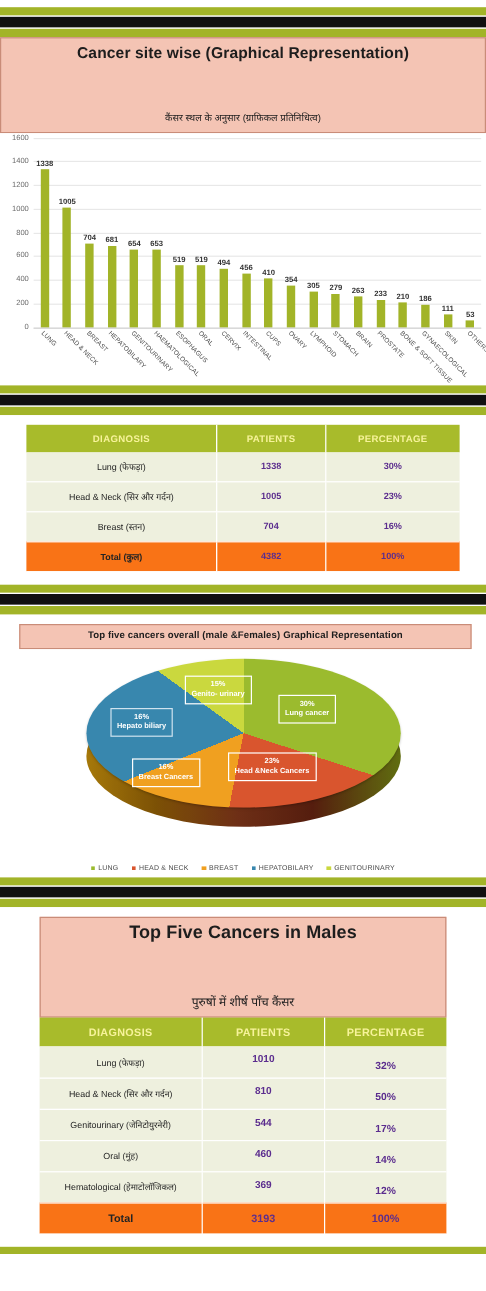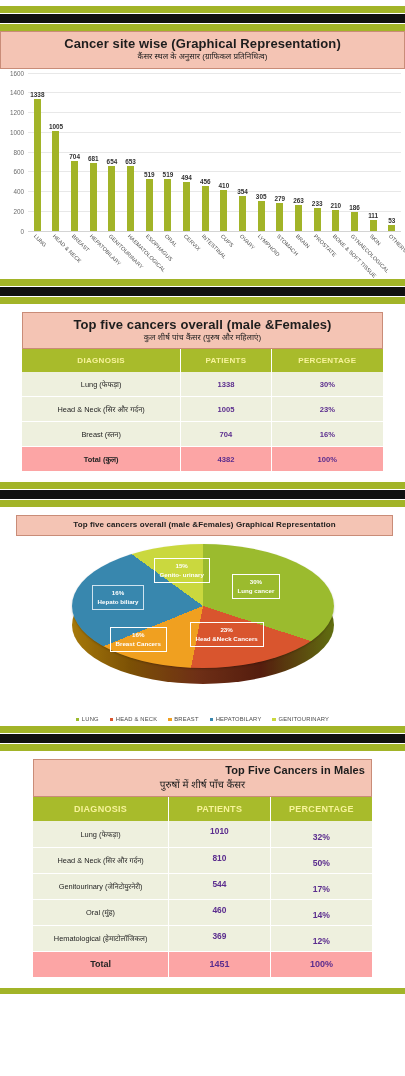--- a/index.html
+++ b/index.html
@@ -41,20 +41,21 @@
     font-size: 13px;
     font-weight: bold;
     color: #1d1d1d;
     line-height: 1.25;
     letter-spacing: .1px;
   }
   .title-hi {
     font-size: 8px;
     color: #1d1d1d;
     line-height: 1.3;
+    margin-top: 42px;
   }
 
   
   .s1-title { margin: 0; }
   .chart1 {
     position: relative;
     height: 210px;
     background: #ffffff;
     padding: 0;
   }
@@ -176,21 +177,21 @@
     padding: 7px 3px;
     border-right: 1px solid #ffffff;
     border-bottom: 1px solid #ffffff;
   }
   table.dt tbody td:last-child { border-right: none; }
   table.dt tbody td.num {
     color: #5b2d8e;
     font-weight: bold;
     font-size: 7.6px;
   }
-  table.dt tbody tr.total td { background: #fca5a5; font-weight: bold; }
+  table.dt tbody tr.total td { background: #f97316; font-weight: bold; }
   table.dt tbody tr.total td.num { color:#5b2d8e; }
   .hi { font-size: 7.2px; }
 
   
   table.dt.males tbody td { padding: 5px 3px; height: 26px; }
   table.dt.males tbody td.pct {
     vertical-align: bottom;
     font-size: 8.6px;
     font-weight: bold;
     color: #5b2d8e;
@@ -464,24 +465,20 @@
 <div class="slide">
   <div class="sep">
     <div class="b1"></div>
       <div class="b2"></div>
       <div class="b3"></div>
       <div class="b4"></div>
       <div class="b5"></div>
   </div>
 
   <div class="tbl-wrap">
-    <div class="title-plate">
-      <div class="title-en">Top five cancers overall (male &amp;Females)</div>
-      <div class="title-hi">कुल शीर्ष पांच कैंसर (पुरुष और महिलाएं)</div>
-    </div>
     <table class="dt">
       <thead>
         <tr>
           <th style="width:44%">DIAGNOSIS</th>
           <th style="width:25%">PATIENTS</th>
           <th style="width:31%">PERCENTAGE</th>
         </tr>
       </thead>
       <tbody id="s2body">
           <tr>
@@ -580,21 +577,21 @@
   <div class="sep">
     <div class="b1"></div>
       <div class="b2"></div>
       <div class="b3"></div>
       <div class="b4"></div>
       <div class="b5"></div>
   </div>
 
   <div class="tbl-wrap narrow">
     <div class="title-plate">
-      <div class="title-en" style="font-size:11px;text-align:right;">Top Five Cancers in Males</div>
+      <div class="title-en" style="font-size:15px;">Top Five Cancers in Males</div>
       <div class="title-hi" style="font-size:10px;">पुरुषों में शीर्ष पाँच कैंसर</div>
     </div>
     <table class="dt males">
       <thead>
         <tr>
           <th style="width:40%">DIAGNOSIS</th>
           <th style="width:30%">PATIENTS</th>
           <th style="width:30%">PERCENTAGE</th>
         </tr>
       </thead>
@@ -619,20 +616,20 @@
             <td class="num">460</td>
             <td class="pct">14%</td>
           </tr>
           <tr>
             <td class="diag"><span>Hematological</span> <span class="hi">(हेमाटोलॉजिकल)</span></td>
             <td class="num">369</td>
             <td class="pct">12%</td>
           </tr>
           <tr class="total">
             <td>Total</td>
-            <td class="num">1451</td>
+            <td class="num">3193</td>
             <td class="pct">100%</td>
           </tr>
         </tbody>
     </table>
   </div>
   <div class="botcap"></div>
 </div>
 
 </body></html>

